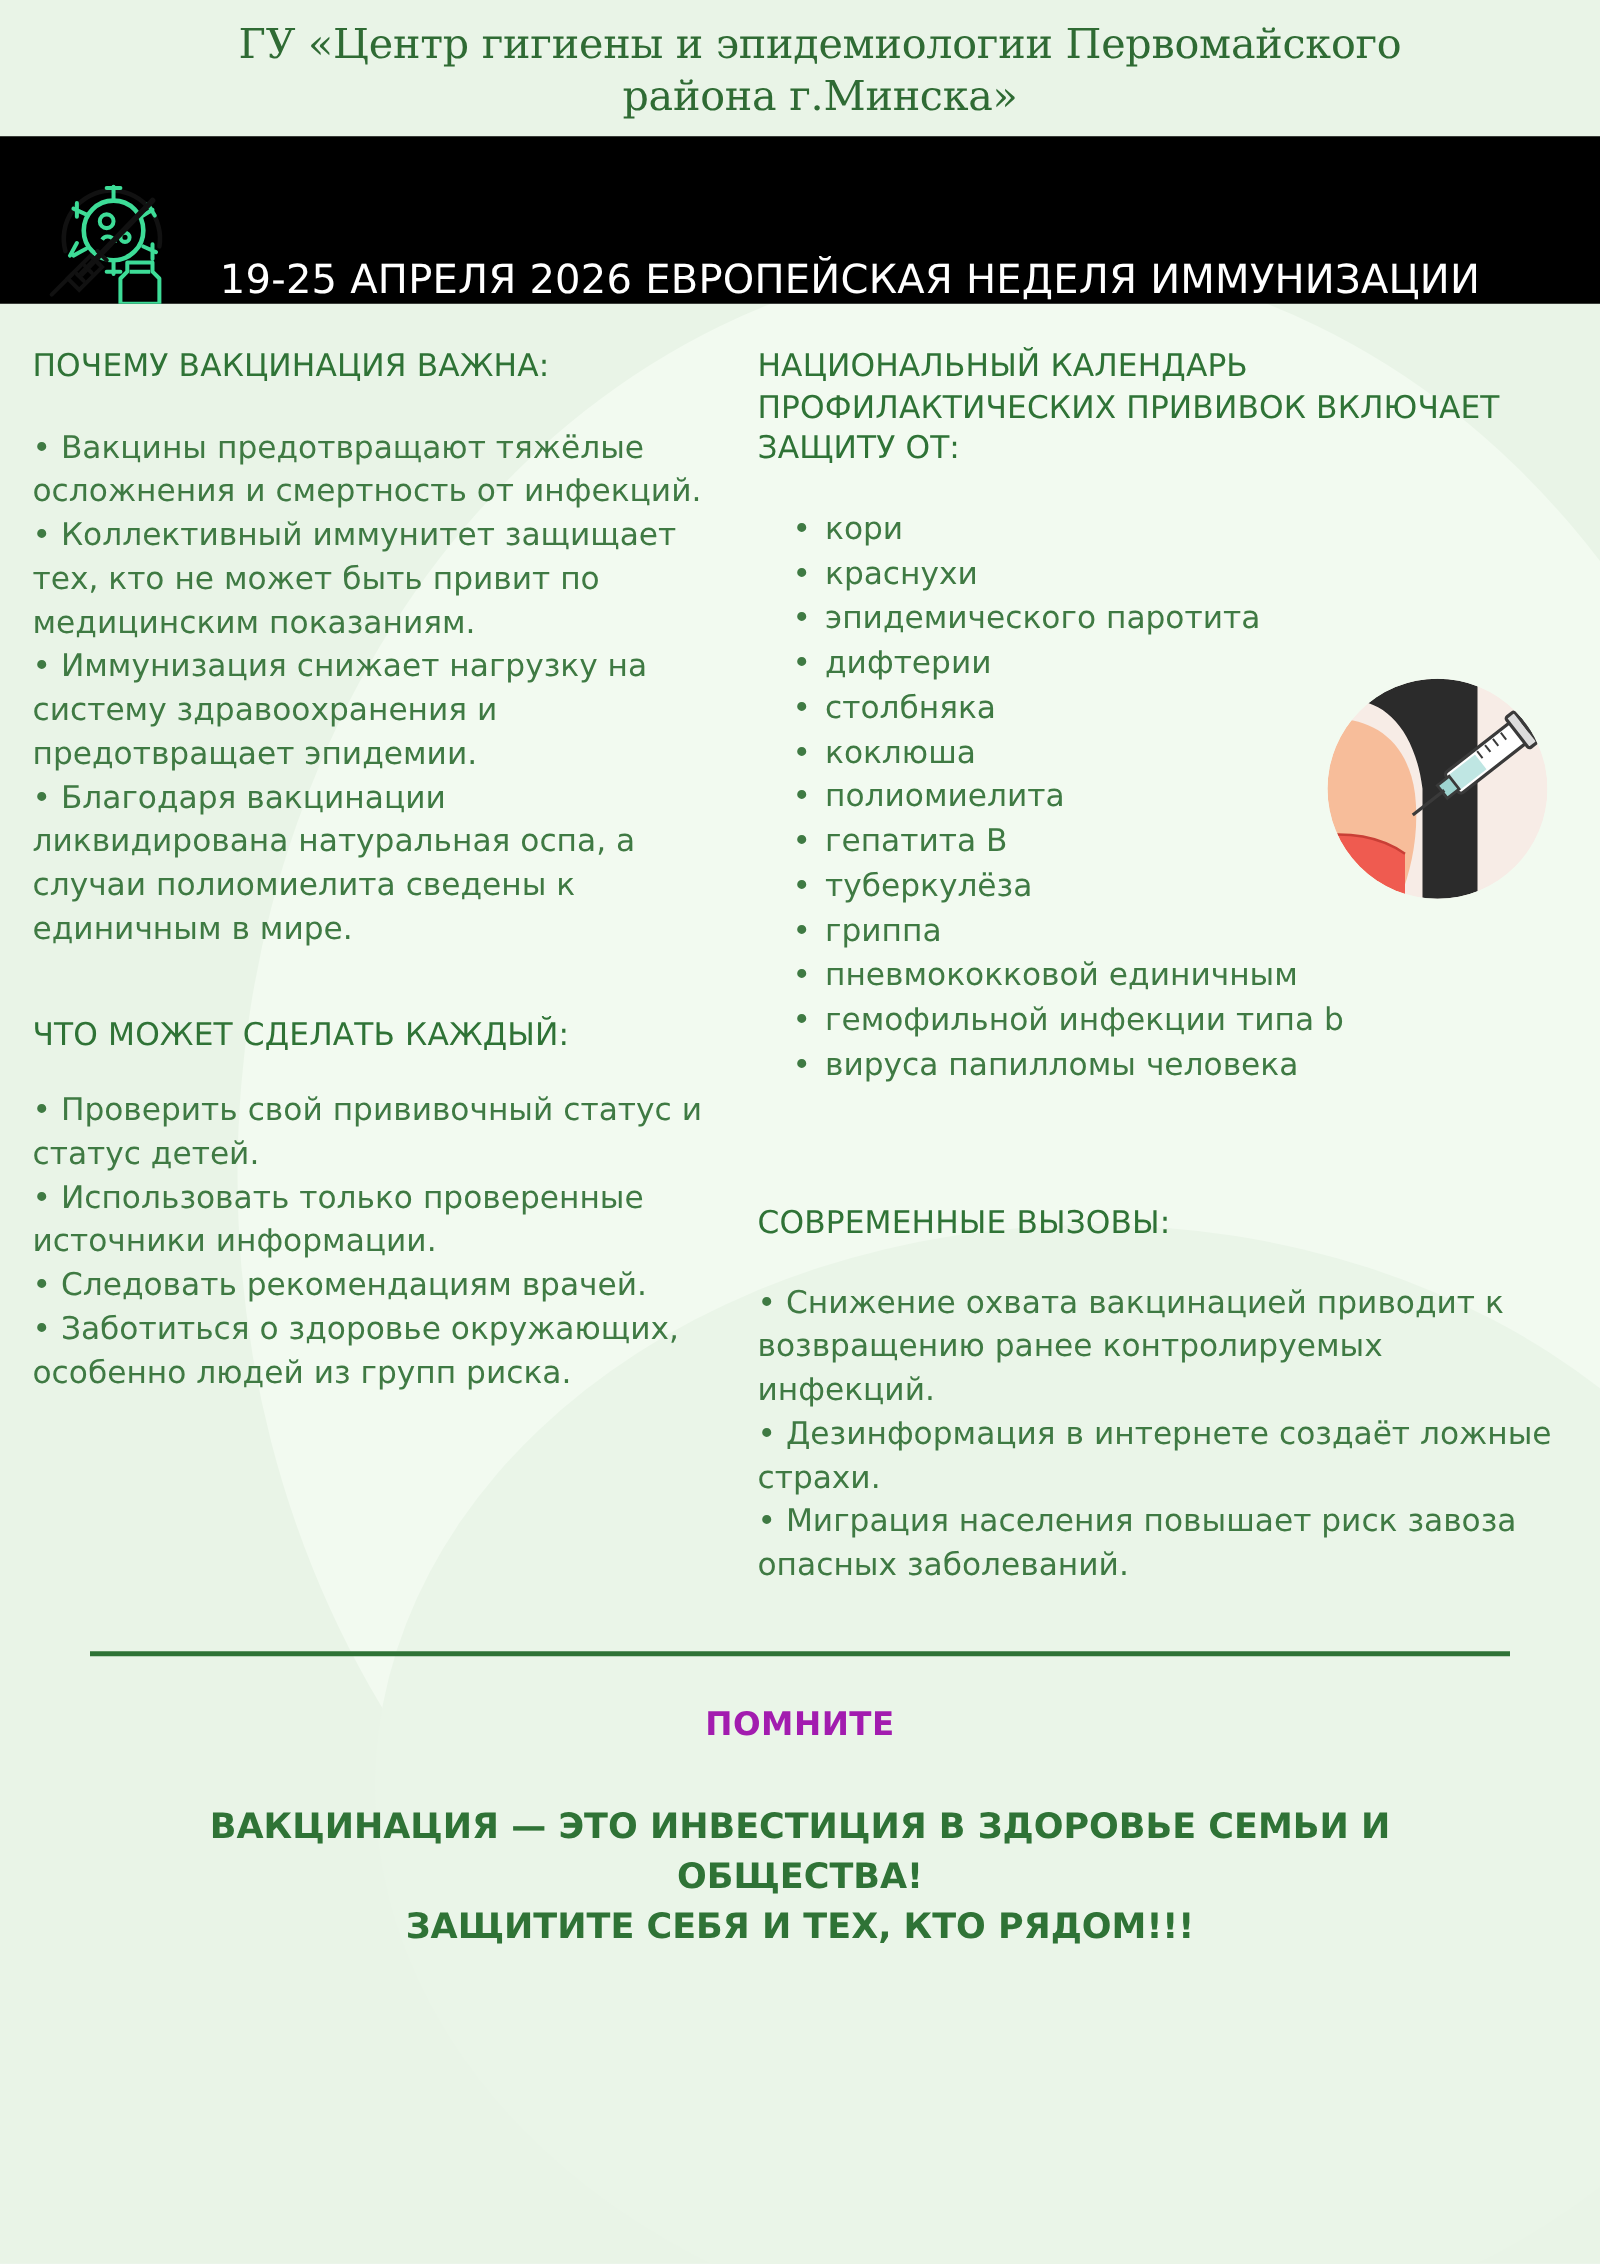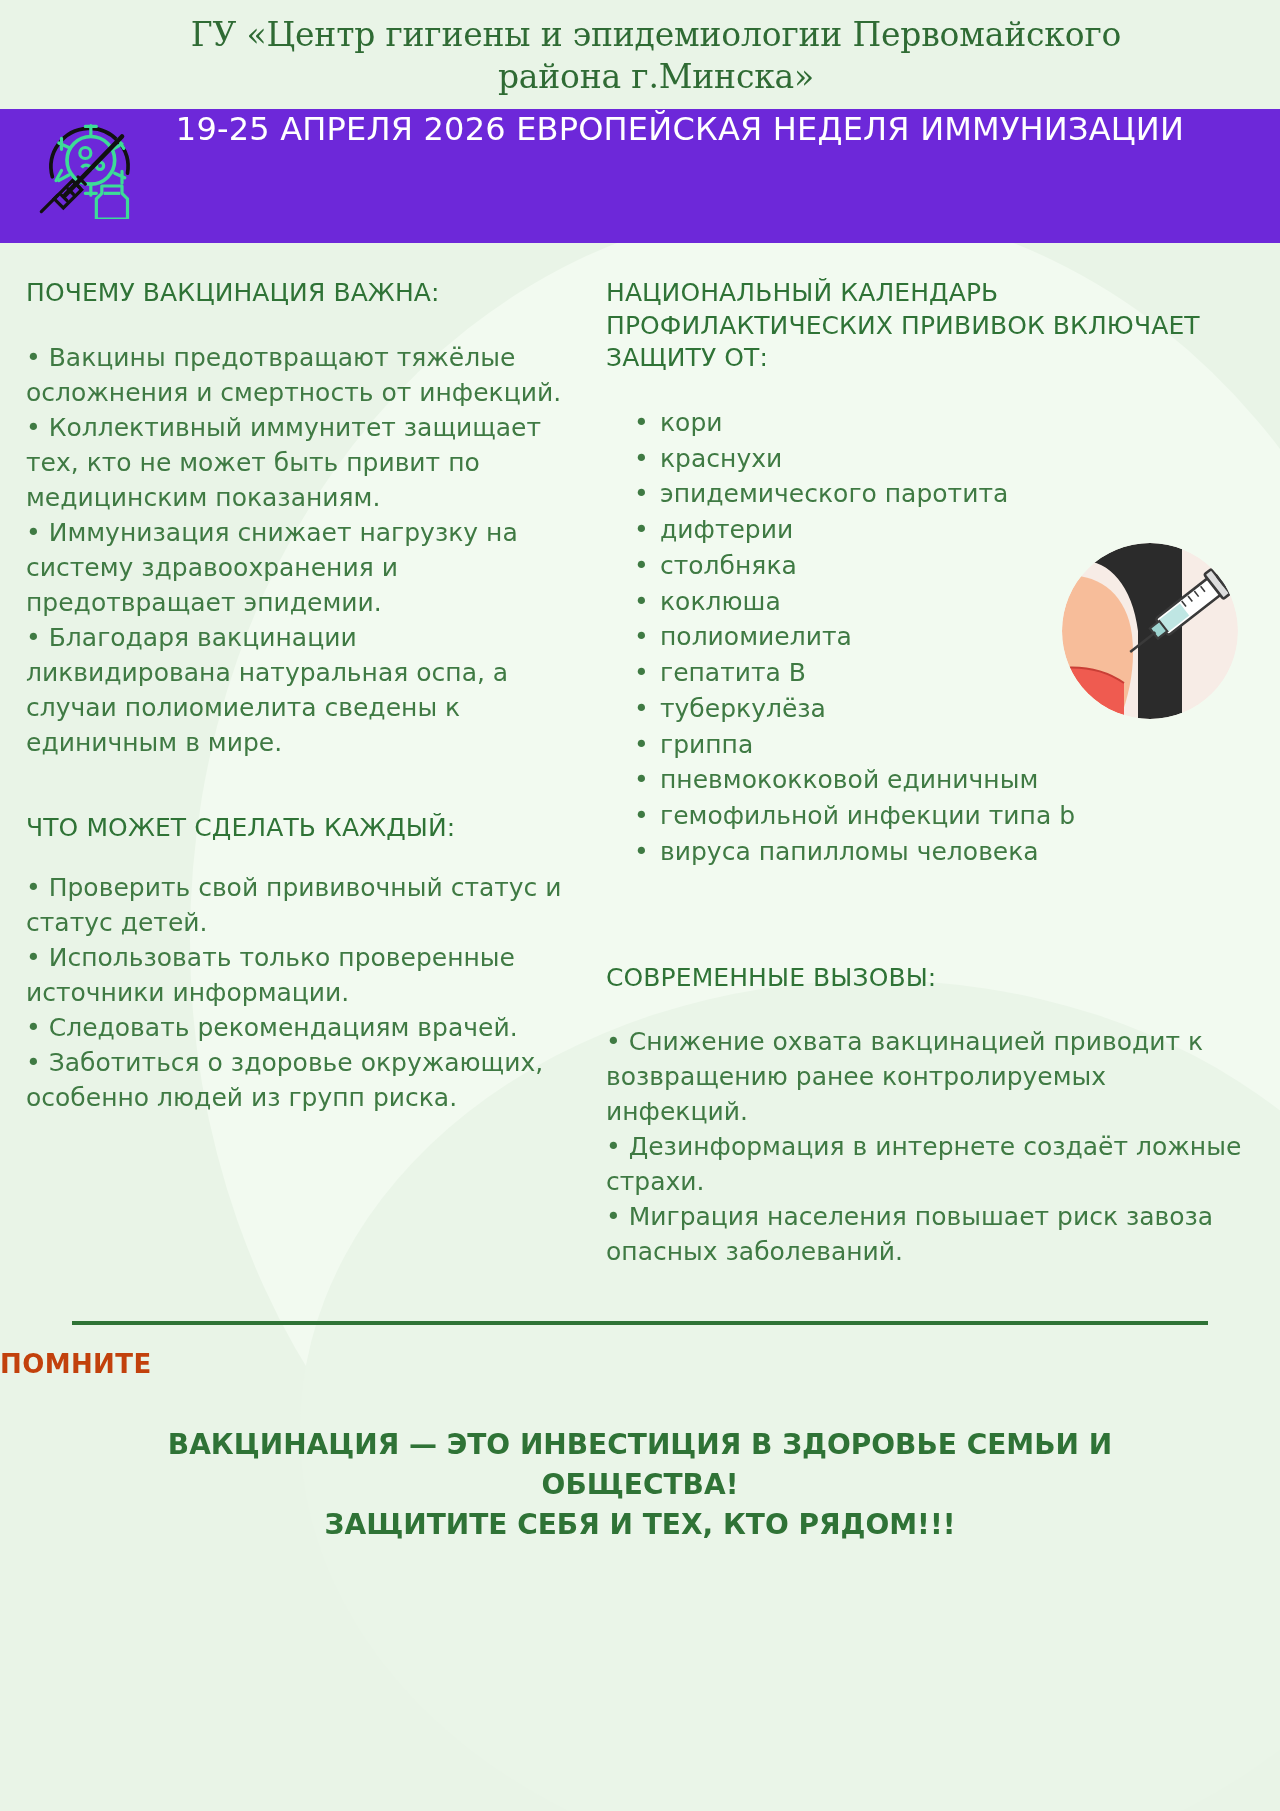--- a/index.html
+++ b/index.html
@@ -41,24 +41,24 @@
     font-weight:400;
     padding:14px 96px 0 96px;
     box-sizing:border-box;
     letter-spacing:-0.2px;
     margin-left:32px;
   }
 
   
   #banner{
     margin-top:11px;
-    background:#6d28d9;
+    background:#000000;
     height:134px;
     display:flex;
-    align-items:flex-start;
+    align-items:flex-end;
     box-sizing:border-box;
     padding:0 40px 0 34px;
   }
   #banner-icon{
     flex:0 0 auto;
     width:110px;height:110px;
     margin-right:6px;
     display:block;
   }
   #banner-title{
@@ -146,22 +146,23 @@
 
   #challenge-block{margin-top:92px;}
 
   
   #rule{
     margin:52px 72px 0 72px;
     height:4px;
     background:#2f7336;
   }
   #remember{
-    margin-top:24px;
-    color:#c2410c;
+    margin-top:40px;
+    text-align:center;
+    color:#a21caf;
     font-size:26px;
     font-weight:bold;
     letter-spacing:0.4px;
   }
   #final{
     margin-top:46px;
     text-align:center;
     color:#2f7336;
     font-size:28px;
     font-weight:bold;

